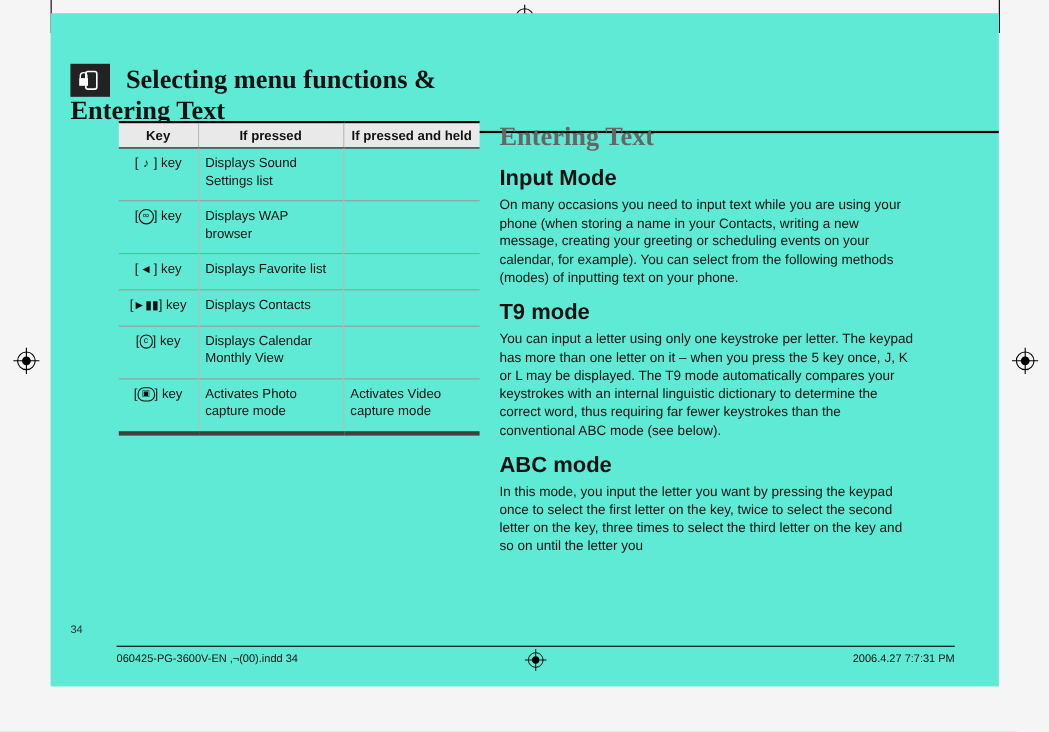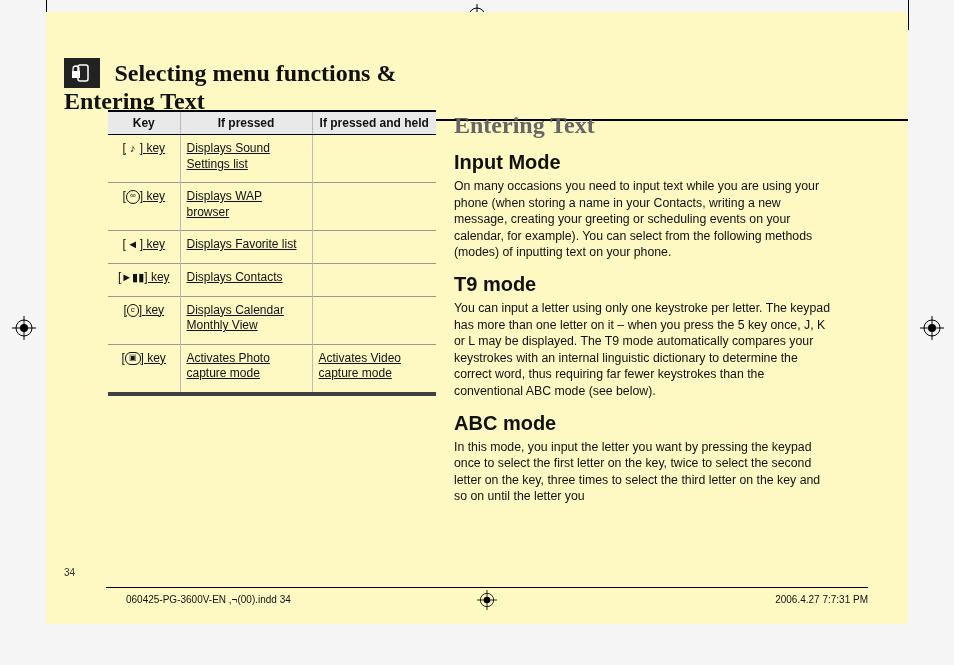--- a/index.html
+++ b/index.html
@@ -10,21 +10,21 @@
     background: #f5f5f5;
     font-family: Arial, Helvetica, sans-serif;
     color: #111;
   }
   .sheet {
     position: absolute;
     left: 46px;
     top: 12px;
     width: 862px;
     height: 612px;
-    background: #fef9c3;
+    background: #5eead4;
   }
   
   .reg {
     position: absolute;
     width: 24px;
     height: 24px;
   }
   .reg svg { display: block; }
   .cropline {
     position: absolute;
@@ -91,21 +91,20 @@
     border-bottom: 1px solid #000;
     border-left: 1px solid #bbb;
   }
   table.keytab thead th:first-child { border-left: none; }
   table.keytab td {
     padding: 6px 6px 10px 6px;
     vertical-align: top;
     border-top: 1px solid #999;
     border-left: 1px solid #bbb;
     line-height: 1.3;
-    text-decoration: underline;
   }
   table.keytab td:first-child {
     border-left: none;
     text-align: center;
     white-space: nowrap;
   }
   table.keytab tr:last-child td { border-bottom: 4px solid #404040; }
   .keycell .glyph {
     display: inline-block;
     min-width: 14px;
@@ -163,21 +162,21 @@
     position: absolute;
     left: 60px;
     right: 40px;
     bottom: 0px;
     height: 30px;
     font-size: 10px;
     color: #111;
     border-top: 1px solid #000;
     padding-top: 6px;
   }
-  .footer .fleft { float: left; margin-left: 20px; }
+  .footer .fleft { float: left; }
   .footer .fright { float: right; text-align: right; }
   .footer .freg {
     position: absolute;
     left: 50%;
     top: 2px;
     transform: translateX(-50%);
   }
 </style>
 </head>
 <body>

